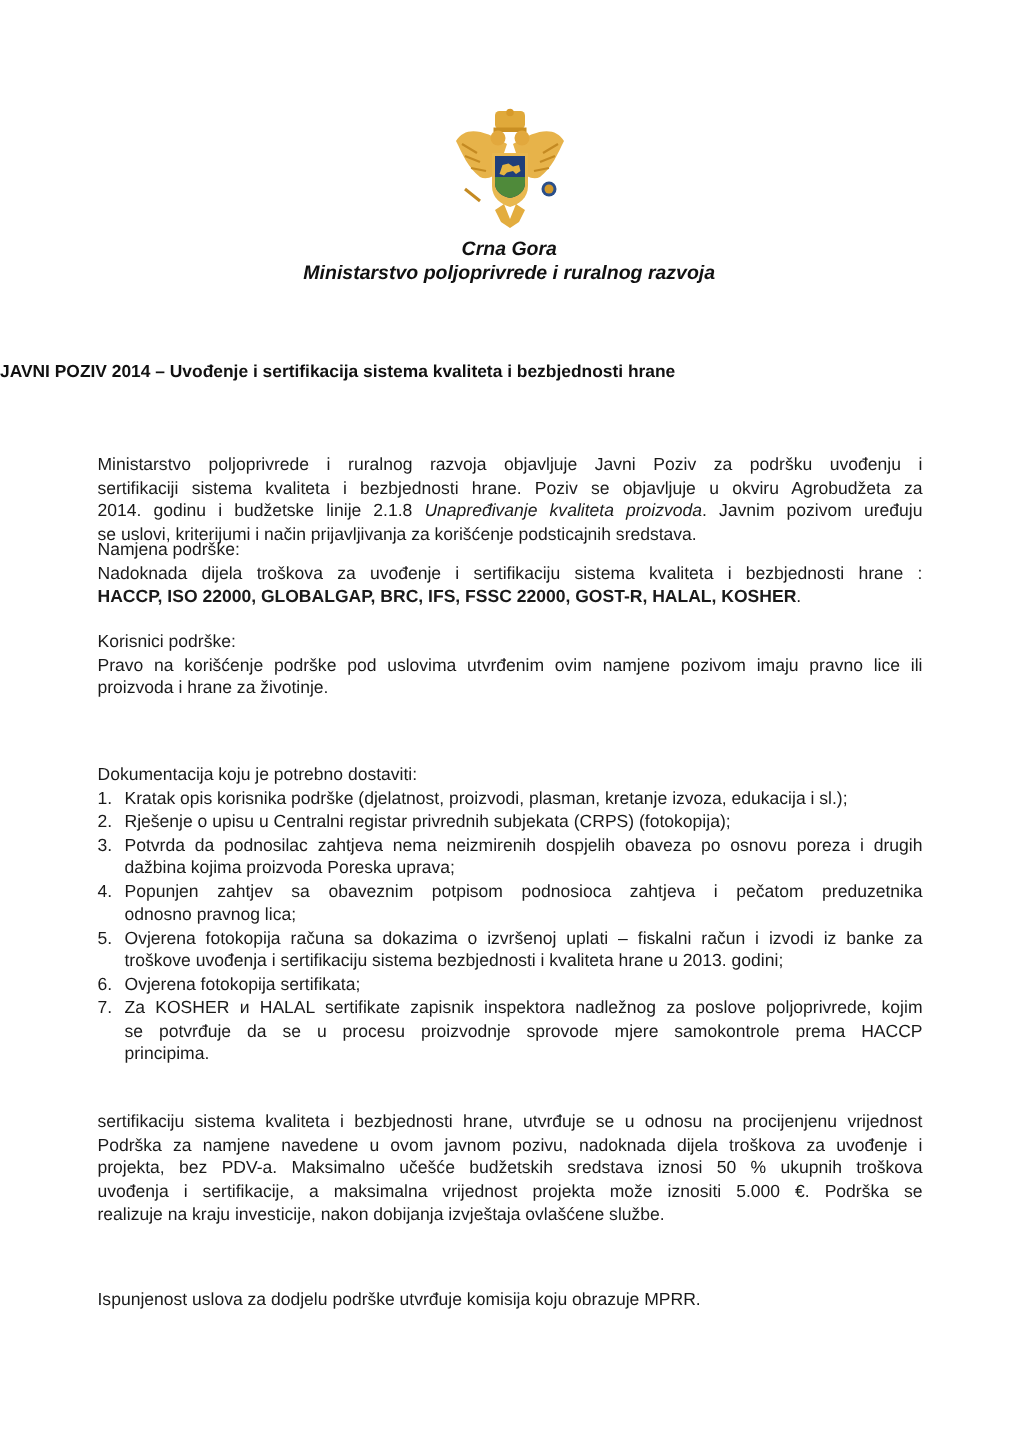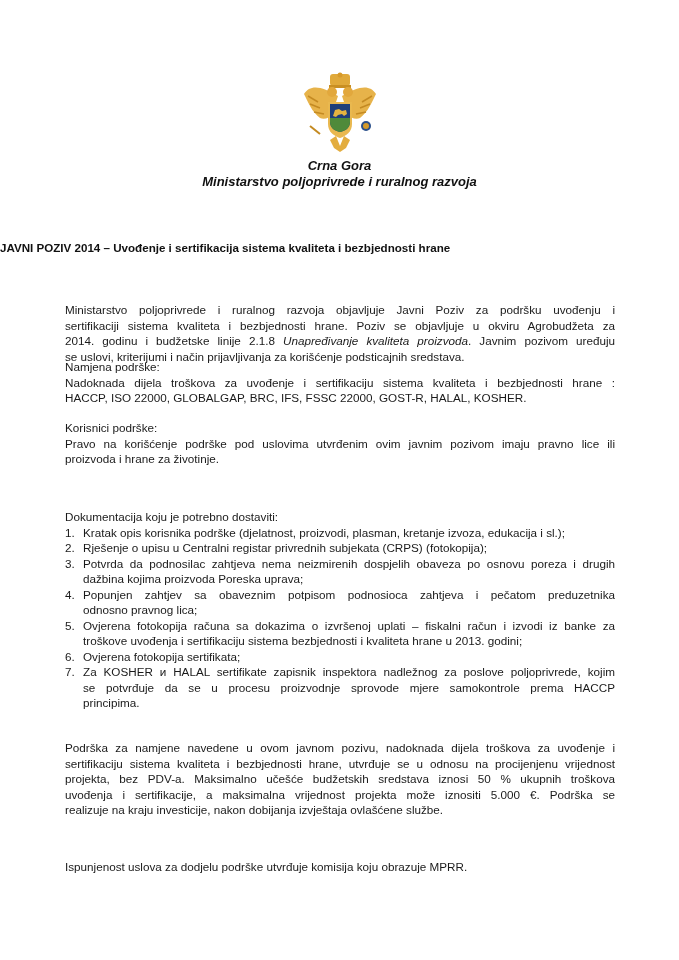--- a/index.html
+++ b/index.html
@@ -13,21 +13,21 @@
     .hdr2 { top: 174px; }
     .title { position: absolute; left: 0; width: 679px; top: 241px; 
              font-weight: bold; font-size: 11.6px; color: #111; }
     .block { position: absolute; left: 65px; width: 550px; font-size: 11.7px; line-height: 15.5px; color: #1a1a1a; }
     .sec-title { font-weight: normal; }
     .line { display: block; }
     .jline { display: block; text-align: justify; text-align-last: justify; }
     .ol { position: absolute; left: 65px; width: 550px; font-size: 11.7px; line-height: 15.5px; }
     .li { position: relative; padding-left: 18px; }
     .li .num { position: absolute; left: 0; top: 0; }
-    b.certs { font-weight: normal; }
+    b.certs { font-weight: bold; }
     em { font-style: italic; }
   </style>
 </head>
 <body>
 
 <div class="page">
 
   <div class="emblem">
     <svg width="76" height="82" viewBox="0 0 76 82">
 
@@ -73,21 +73,21 @@
   </div>
 
   <div class="block" style="top:359px;">
     <span class="line sec-title">Namjena podrške:</span>
     <span class="jline">Nadoknada dijela troškova za uvođenje i sertifikaciju sistema kvaliteta i bezbjednosti hrane :</span>
     <span class="line"><b class="certs">HACCP, ISO 22000, GLOBALGAP, BRC, IFS, FSSC 22000, GOST-R, HALAL, KOSHER</b><span>.</span></span>
   </div>
 
   <div class="block" style="top:420px;">
     <span class="line sec-title">Korisnici podrške:</span>
-    <span class="jline">Pravo na korišćenje podrške pod uslovima utvrđenim ovim javnim pozivom imaju pravno lice ili</span>
+    <span class="jline">Pravo na korišćenje podrške pod uslovima utvrđenim ovim namjene pozivom imaju pravno lice ili</span>
     <span class="line">proizvoda i hrane za životinje.</span>
   </div>
 
   <div class="ol" style="top:509px;">
     <span class="line sec-title">Dokumentacija koju je potrebno dostaviti:</span>
 
     <div class="li">
       <span class="num">1.</span>
       <span class="line">Kratak opis korisnika podrške (djelatnost, proizvodi, plasman, kretanje izvoza, edukacija i sl.);</span>
     </div>
@@ -116,22 +116,22 @@
     </div>
     <div class="li">
       <span class="num">7.</span>
       <span class="jline">Za KOSHER и HALAL sertifikate zapisnik inspektora nadležnog za poslove poljoprivrede, kojim</span>
       <span class="jline">se potvrđuje da se u procesu proizvodnje sprovode mjere samokontrole prema HACCP</span>
       <span class="line">principima.</span>
     </div>
   </div>
 
   <div class="block" style="top:740px;">
+    <span class="jline">sertifikaciju sistema kvaliteta i bezbjednosti hrane, utvrđuje se u odnosu na procijenjenu vrijednost</span>
     <span class="jline">Podrška za namjene navedene u ovom javnom pozivu, nadoknada dijela troškova za uvođenje i</span>
-    <span class="jline">sertifikaciju sistema kvaliteta i bezbjednosti hrane, utvrđuje se u odnosu na procijenjenu vrijednost</span>
     <span class="jline">projekta, bez PDV-a. Maksimalno učešće budžetskih sredstava iznosi 50 % ukupnih troškova</span>
     <span class="jline">uvođenja i sertifikacije, a maksimalna vrijednost projekta može iznositi 5.000 €. Podrška se</span>
     <span class="line">realizuje na kraju investicije, nakon dobijanja izvještaja ovlašćene službe.</span>
   </div>
 
   <div class="block" style="top:859px;">
     <span class="line">Ispunjenost uslova za dodjelu podrške utvrđuje komisija koju obrazuje MPRR.</span>
   </div>
 
 </div>

